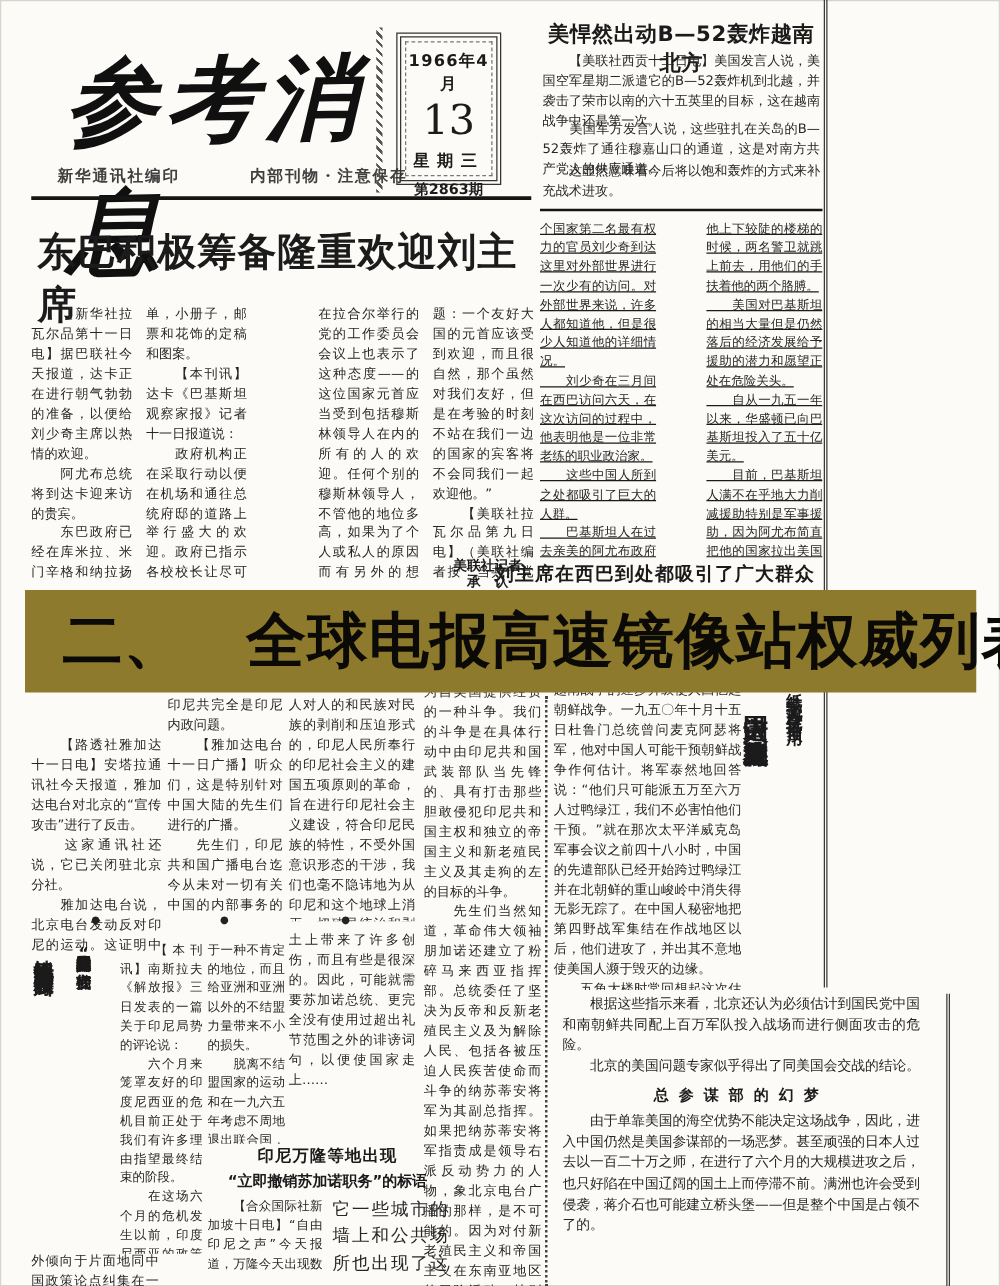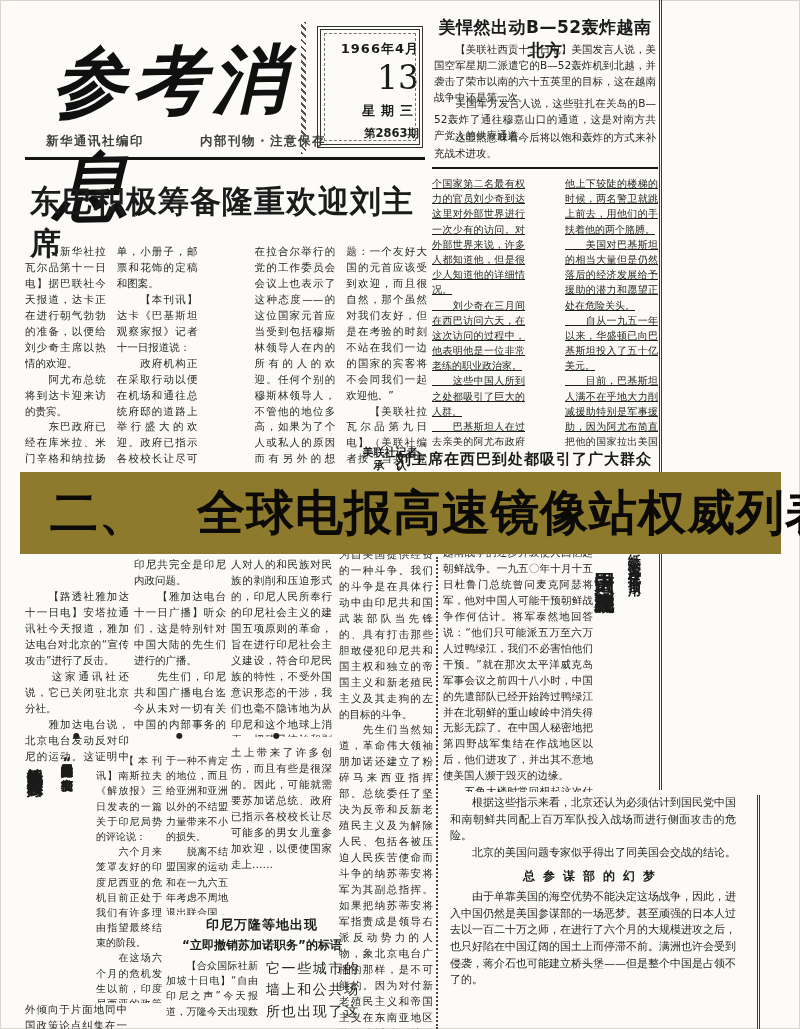--- a/index.html
+++ b/index.html
@@ -14,22 +14,22 @@
   .rule-dotted{position:absolute;border-left:2px dotted #444;width:0;}
   .v-text{writing-mode:vertical-rl;text-orientation:upright;}
   
   .masthead-title{left:52px;top:28px;width:262px;height:104px;font-family:"DejaVu Serif",serif;
       font-style:italic;font-weight:bold;font-size:74px;letter-spacing:6px;line-height:104px;
       color:#101010;transform:rotate(-1deg);}
   .masthead-sub{left:46px;top:133px;width:280px;font-size:12.5px;font-weight:bold;
       letter-spacing:1.5px;color:#404040;display:flex;justify-content:space-between;}
   .deco-strip{left:301px;top:22px;width:5px;height:132px;
       background:repeating-linear-gradient(45deg,#555 0 2px,transparent 2px 5px);}
-  .datebox{left:317px;top:26px;width:106px;height:122px;border:4px double #333;outline:1px dashed #777;
-      outline-offset:-8px;text-align:right;box-sizing:border-box;padding-top:10px;}
+  .datebox{left:317px;top:26px;width:84px;height:122px;border:4px double #333;outline:1px dashed #777;
+      outline-offset:-8px;text-align:center;box-sizing:border-box;padding-top:10px;}
   .datebox .ym{font-size:13px;font-weight:bold;letter-spacing:1px;}
   .datebox .day{font-family:"DejaVu Serif",serif;font-size:33px;font-weight:normal;line-height:1.2;}
   .datebox .wk{font-size:13px;font-weight:bold;letter-spacing:6px;margin-top:4px;}
   .datebox .iss{font-size:11.5px;font-weight:bold;margin-top:6px;}
   
   .b52-head{left:434px;top:16px;width:222px;font-size:17px;font-weight:bold;text-align:center;letter-spacing:0.5px;}
   .dongba-head{left:30px;top:181px;width:396px;font-size:31px;font-weight:bold;letter-spacing:1px;}
   .liu-kicker{left:330px;top:447px;width:64px;font-size:11px;font-weight:bold;line-height:1.15;text-align:center;margin-left:28px;}
   .liu-head{left:396px;top:450px;width:264px;font-size:15px;font-weight:bold;letter-spacing:1px;white-space:nowrap;}
   .bandung-k{font-size:13px;font-weight:bold;text-align:center;letter-spacing:1px;}
@@ -134,21 +134,21 @@
   <div class="dot-sep" style="left:273px;top:731px;">●</div>
 
   <div class="abs v-text" style="left:24px;top:755px;height:252px;font-size:16px;font-weight:bold;letter-spacing:1px;">铁托集团为印尼右派将领夺权叫好</div>
   <div class="abs v-text" style="left:58px;top:755px;height:268px;font-size:12px;font-weight:bold;">鼓吹各种力量共同努力使印尼发生“彻底转变”</div>
   <div class="col" style="left:96px;top:753px;width:66px;height:250px;font-size:10px;">　　【本刊讯】南斯拉夫《解放报》三日发表的一篇关于印尼局势的评论说：
 　　六个月来笼罩友好的印度尼西亚的危机目前正处于我们有许多理由指望最终结束的阶段。
 　　在这场六个月的危机发生以前，印度尼西亚的政策有点失去了平衡。当时</div>
   <div class="col" style="left:166px;top:753px;width:62px;height:162px;font-size:10px;">于一种不肯定的地位，而且给亚洲和亚洲以外的不结盟力量带来不小的损失。
 　　脱离不结盟国家的运动和在一九六五年考虑不周地退出联合国，使一种没有引起任何良好希望的方针达到了顶峰。今天多少已证实，正是这一方针，至少是部分地，使造成六个月悲剧性危机的九月三十日事件有可能发生或者不可避免。
 　　危机在这个国家的国</div>
-  <div class="col" style="left:231px;top:745px;width:101px;height:168px;">土上带来了许多创伤，而且有些是很深的。因此，可能就需要苏加诺总统、政府已指示各校校长让尽可能多的男女儿童参加欢迎，以便使国家走上……</div>
+  <div class="col" style="left:231px;top:745px;width:101px;height:168px;">土上带来了许多创伤，而且有些是很深的。因此，可能就需要苏加诺总统、更完全没有使用过超出礼节范围之外的诽谤词句，以便使国家走上……</div>
   <div class="col" style="left:25px;top:1002px;width:102px;height:27px;">外倾向于片面地同中国政策论点纠集在一起，</div>
 
   <div class="abs" style="left:166px;top:916px;width:192px;height:113px;overflow:hidden;">
     <div class="bandung-k">印尼万隆等地出现</div>
     <div class="bandung-h">“立即撤销苏加诺职务”的标语</div>
     <div class="flexrow" style="gap:8px;margin-top:4px;">
       <div class="c col" style="position:relative;height:62px;font-size:10px;">　　【合众国际社新加坡十日电】“自由印尼之声”今天报道，万隆今天出现数以百计的标语，要求“立即撤销”苏加诺的职务。</div>
       <div class="c col" style="position:relative;height:62px;font-size:14px;">它一些城市的墙上和公共场所也出现了这类标语。
 　　电台说，这些标语还要求……</div>
     </div>

